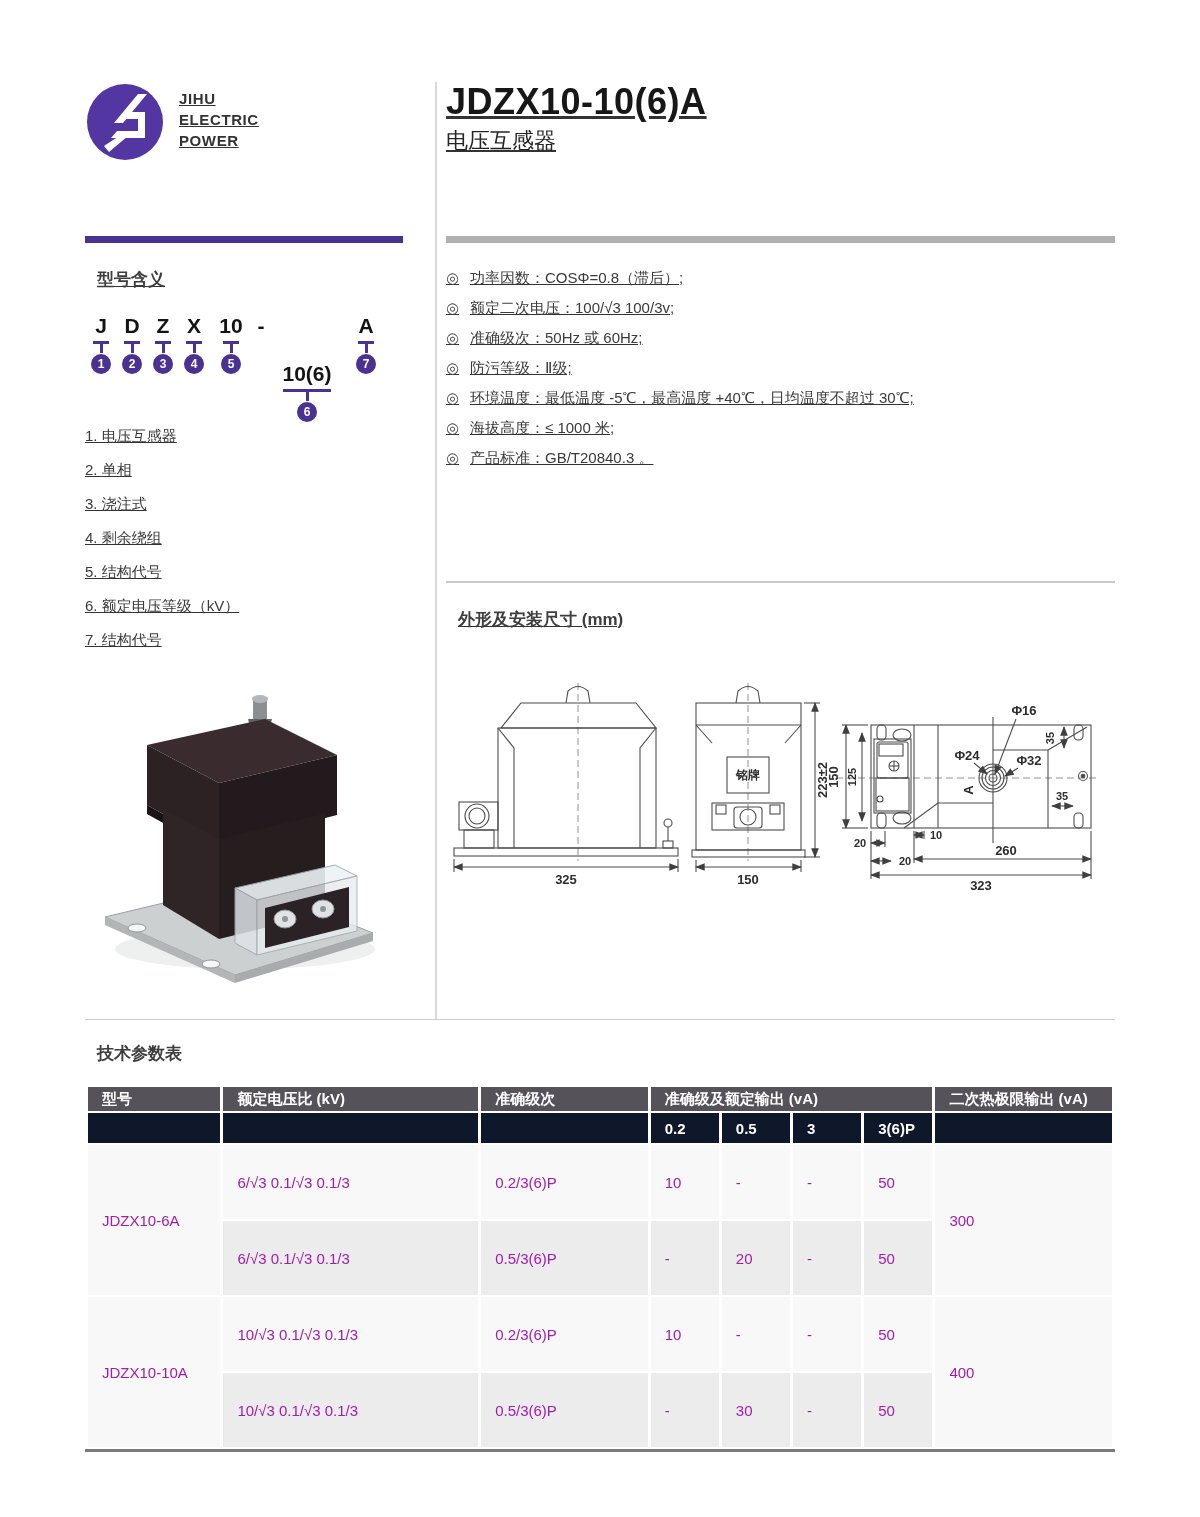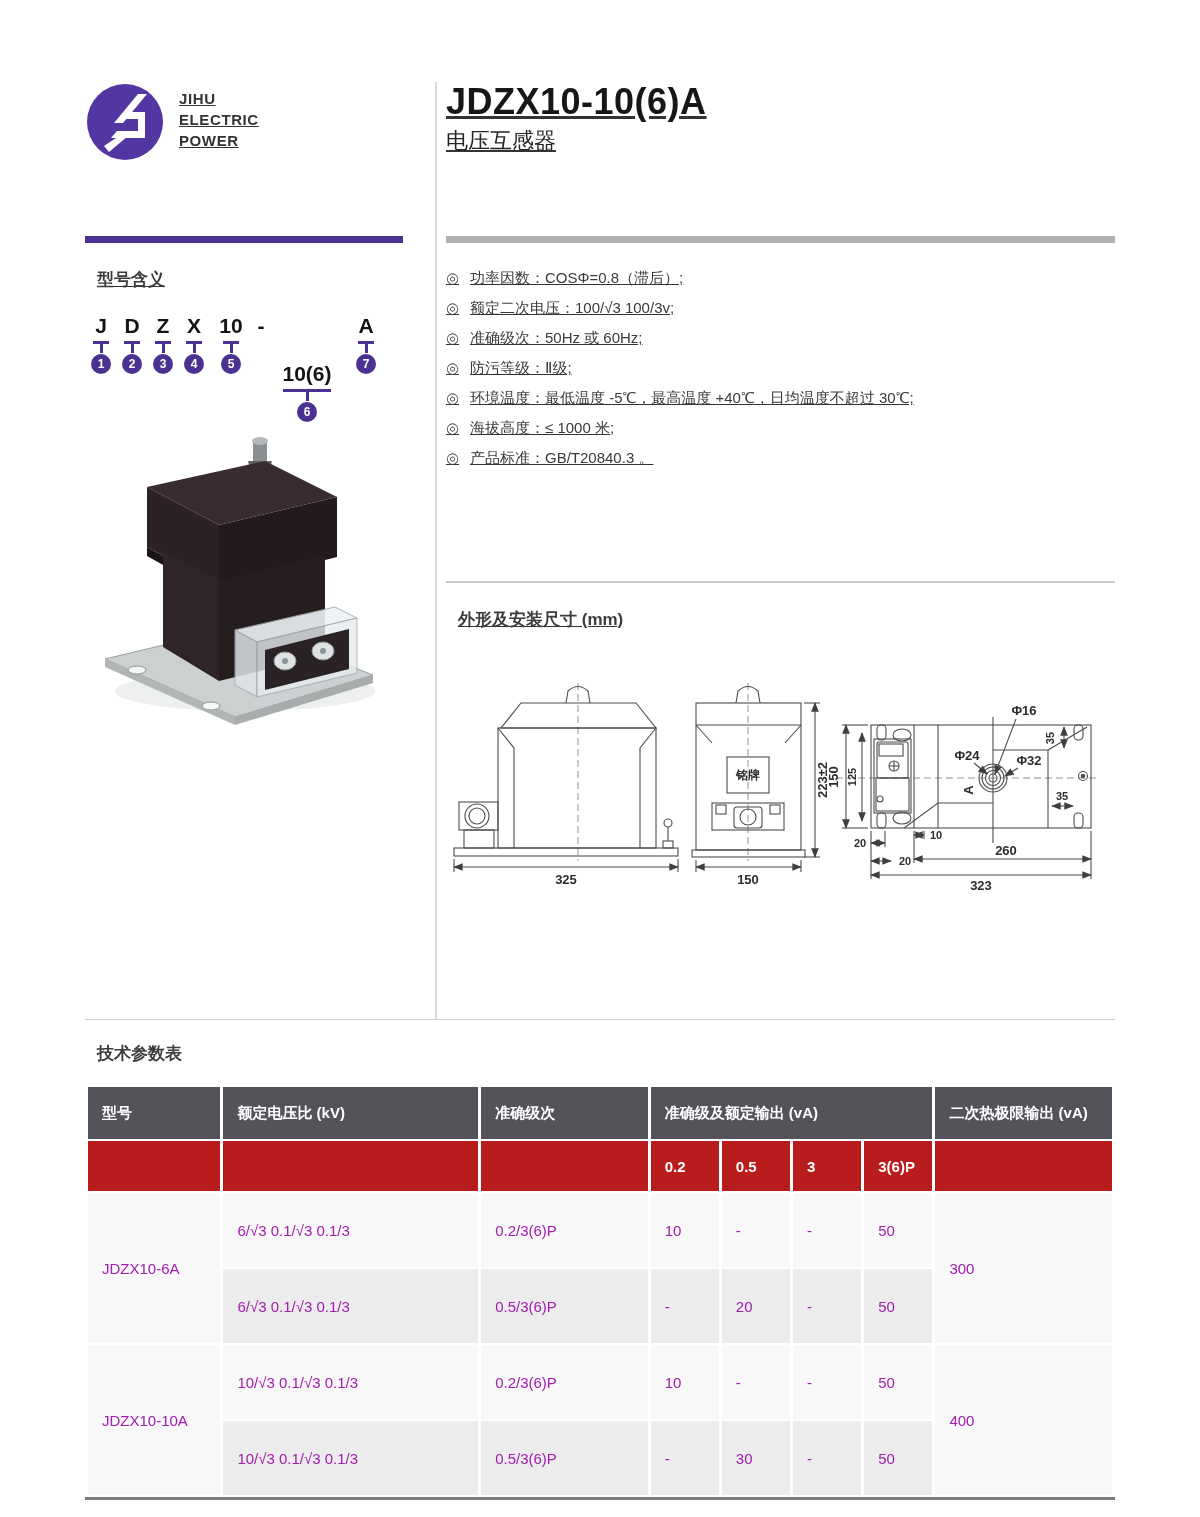--- a/index.html
+++ b/index.html
@@ -54,22 +54,22 @@
   .drawings .cn { font-size:12px; }
 
   .fulldivider { border-top:1px solid #cfcfcf; }
 
   
   .table-title { margin-top:22px;font-family:Liberation Mono, monospace; }
   .tablewrap { margin-top:20px; border-bottom:3px solid #7a7a7a; }
   table { width:100%; border-collapse:separate; border-spacing:3px 2px; table-layout:fixed; }
   th,td { text-align:left; padding:0 4px 0 14px; font-size:15px; }
   thead th { color:#fff; font-weight:bold; }
-  thead tr.r1 th { background:#55525a; height:52px; }
-  thead tr.r2 th { background:#b91c1c; height:50px; }
+  thead tr.r1 th { background:#55525a; height:24px; }
+  thead tr.r2 th { background:#0f172a; height:30px; }
   tbody td { background:#f8f8f8; color:#a21caf; height:74px; font-size:15px; }
   tbody td.shade { background:#ececec; }
 </style>
 </head>
 <body>
 
 <div class="page">
   <div class="top">
 
     <div class="left-col">
@@ -133,20 +133,29 @@
           <div class="mcircle">6</div>
         </div>
         <div class="mitem" style="left:265px">
           <div class="mletter">A</div>
           <div class="mbar"></div>
             <div class="mstem"></div>
           <div class="mcircle">7</div>
         </div>
       </div>
 
+      <div class="meanings">
+        <div>1. 电压互感器</div>
+        <div>2. 单相</div>
+        <div>3. 浇注式</div>
+        <div>4. 剩余绕组</div>
+        <div>5. 结构代号</div>
+        <div>6. 额定电压等级（kV）</div>
+        <div>7. 结构代号</div>
+      </div>
 
       <svg class="photo" width="300" height="300" viewBox="0 0 300 300">
         <ellipse cx="160" cy="262" rx="130" ry="20" fill="#eef0f0"></ellipse>
 
         <polygon points="20,230 150,288 288,246 162,196" fill="#ccd0d1" stroke="#9aa0a1" stroke-width="1"></polygon>
         <polygon points="20,230 150,288 150,296 20,238" fill="#b2b6b7"></polygon>
         <polygon points="150,288 288,246 288,254 150,296" fill="#a8acad"></polygon>
         <ellipse cx="52" cy="241" rx="9" ry="4" fill="#f5f6f6" stroke="#8f9596" stroke-width="1"></ellipse>
         <ellipse cx="126" cy="277" rx="9" ry="4" fill="#f5f6f6" stroke="#8f9596" stroke-width="1"></ellipse>
 

